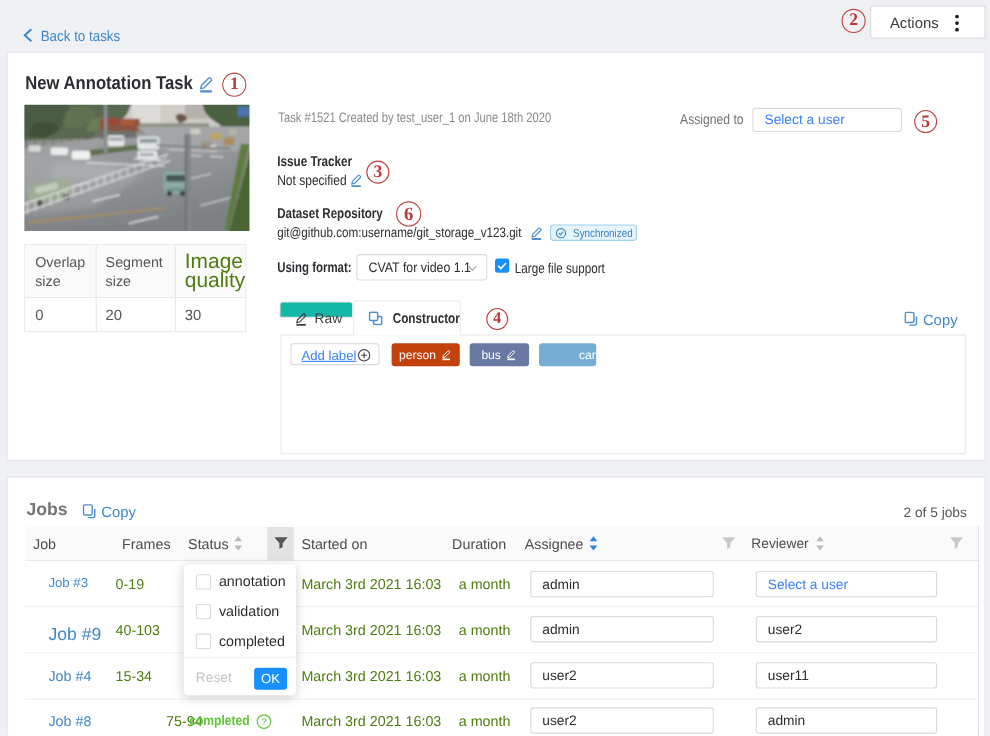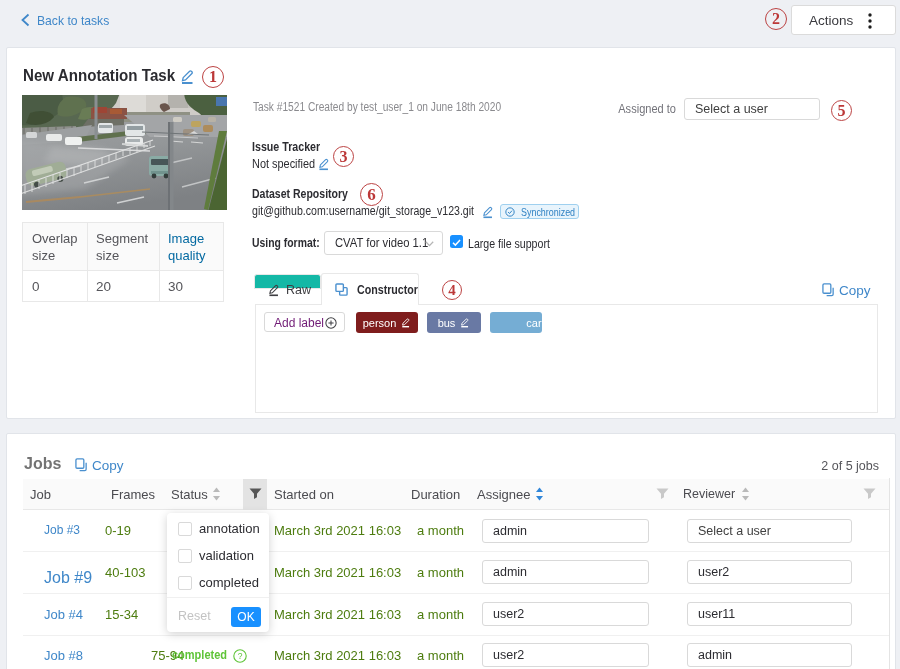--- a/index.html
+++ b/index.html
@@ -6,33 +6,33 @@
   html,body { width:900px; height:669px; overflow:hidden; }
   body { background:#eef0f4; font-family:"Liberation Sans", sans-serif; position:relative; color:#333338; }
   .abs { position:absolute; }
   .link { color:#3f87c9; }
   .circ { position:absolute; border:1.5px solid #bc4343; border-radius:50%;
           color:#bc3838; font-family:"Liberation Serif", serif; font-weight:bold;
           display:flex; align-items:center; justify-content:center; }
   .card { position:absolute; background:#fff; border:1px solid #e1e4e9; border-radius:2px; }
   .inp { position:absolute; background:#fff; border:1px solid #d9d9d9; border-radius:3px;
          font-size:12.5px; color:#2c2c31; display:flex; align-items:center; padding-left:10px; }
-  .ph { color:#404040; }
+  .ph { color:#3b82f6; }
   .bold13 { font-size:13px; font-weight:bold; color:#2c2c31; position:absolute; }
   .tag { position:absolute; height:21px; border-radius:3px; color:#fff; font-size:11px;
          display:flex; align-items:center; justify-content:center; gap:4px; }
   .hdr { font-size:13px; color:#4b4b50; }
   .cell { font-size:13px; color:#4d7c0f; }
   .cb { position:absolute; width:14px; height:14px; border:1px solid #d9d9d9; border-radius:2px; background:#fff; }
   .ddt { position:absolute; font-size:13px; color:#2c2c31; }
 </style>
 </head>
 <body>
 
-<div class="abs" style="left:20px; top:11px; width:200px; height:20px;">
+<div class="abs" style="left:20px; top:23px; width:200px; height:20px;">
   <svg width="11" height="14" viewBox="0 0 11 14" style="position:absolute; left:0; top:2px;">
     <polyline points="8.5,1.5 2.5,7 8.5,12.5" fill="none" stroke="#3f87c9" stroke-width="1.8"></polyline>
   </svg>
   <span class="link" style="position:absolute; left:17px; top:2px; font-size:13.5px; display:inline-block; transform:scaleX(0.9); transform-origin:0 50%;">Back to tasks</span>
 </div>
 
 <div class="abs" style="left:791px; top:5px; width:105px; height:30px; background:#fff; border:1px solid #dbdbdb; border-radius:3px;">
   <span style="position:absolute; left:17px; top:7px; font-size:13.5px; color:#3a3a3f;">Actions</span>
   <svg width="4" height="16" viewBox="0 0 4 16" style="position:absolute; left:76px; top:7px;">
     <circle cx="2" cy="2" r="1.7" fill="#1d1d1d"></circle>
@@ -162,21 +162,21 @@
   </g>
 </svg>
 </div>
 
 <div class="abs" style="left:22px; top:222px; width:202px; height:80px; border:1px solid #e8e8e8;">
   <div style="position:absolute; left:0; top:0; width:100%; height:48px; background:#fafafa; border-bottom:1px solid #e8e8e8;"></div>
   <div style="position:absolute; left:64px; top:0; width:1px; height:100%; background:#e8e8e8;"></div>
   <div style="position:absolute; left:136px; top:0; width:1px; height:100%; background:#e8e8e8;"></div>
   <div style="position:absolute; left:9px; top:7px; font-size:13px; color:#55555a; line-height:17px;">Overlap<br>size</div>
   <div style="position:absolute; left:73px; top:7px; font-size:13px; color:#55555a; line-height:17px;">Segment<br>size</div>
-  <div style="position:absolute; left:145px; top:7px; font-size:13px; color:#0369a1; line-height:17px;">Image<br>quality</div>
+  <div style="position:absolute; left:145px; top:7px; font-size:19px; color:#4d7c0f; line-height:17px;">Image<br>quality</div>
   <div style="position:absolute; left:9px; top:56px; font-size:13.5px; color:#55555a;">0</div>
   <div style="position:absolute; left:73px; top:56px; font-size:13.5px; color:#55555a;">20</div>
   <div style="position:absolute; left:145px; top:56px; font-size:13.5px; color:#55555a;">30</div>
 </div>
 
 <div class="abs" style="left:253px; top:100px; font-size:12.5px; color:#8a8a8e; transform:scaleX(0.815); transform-origin:0 50%;">Task #1521 Created by test_user_1 on June 18th 2020</div>
 <div class="abs" style="left:606px; top:101px; width:70px; font-size:13px; color:#73737a; text-align:right; transform:scaleX(0.85); transform-origin:100% 50%;">Assigned to</div>
 <div class="inp" style="left:684px; top:98px; width:136px; height:22px;">
     <span class="ph" style="font-size:12.5px;">Select a user</span>
   </div>
@@ -236,27 +236,27 @@
 </div>
 <div class="circ" style="left:442px; top:280px; width:20px; height:20px; font-size:15px;">4</div>
 
 <svg width="13" height="14" viewBox="0 0 14 15" style="position:absolute; left:822px; top:283px;">
   <rect x="1" y="1" width="8.5" height="10" rx="1.2" fill="none" stroke="#4a90cf" stroke-width="1.4"></rect>
   <path d="M5 13.5h5.5a1.5 1.5 0 0 0 1.5-1.5V5" fill="none" stroke="#4a90cf" stroke-width="1.4"></path>
 </svg>
 <div class="abs link" style="left:839px; top:283px; font-size:13.5px;">Copy</div>
 
 <div class="abs" style="left:264px; top:312px; width:81px; height:20px; background:#fff; border:1px solid #d9d9d9; border-radius:3px;">
-  <span style="position:absolute; left:9px; top:3px; font-size:12px; color:#701a75;">Add label</span>
+  <span style="position:absolute; left:9px; top:3px; font-size:12px; color:#3b82f6;text-decoration:underline;">Add label</span>
   <svg width="12" height="12" viewBox="0 0 14 14" style="position:absolute; left:60px; top:4px;">
     <circle cx="7" cy="7" r="6" fill="none" stroke="#3e3e42" stroke-width="1.2"></circle>
     <path d="M7 4v6M4 7h6" stroke="#3e3e42" stroke-width="1.2"></path>
   </svg>
 </div>
-<div class="tag" style="left:356px; top:312px; width:62px; background:#7f1d1d;">person
+<div class="tag" style="left:356px; top:312px; width:62px; background:#c2410c;">person
   <svg width="11" height="11" viewBox="0 0 16 17">
       <path d="M4.2 9.6 10.6 3.2c.5-.5 1.2-.5 1.7 0l.6.6c.5.5.5 1.2 0 1.7L6.5 11.9l-3 .7.7-3z" fill="none" stroke="#fff" stroke-width="1.4"></path>
       <path d="M3 15h10.5" stroke="#fff" stroke-width="2.2"></path>
     </svg>
 </div>
 <div class="tag" style="left:427px; top:312px; width:54px; background:#6979a4;">bus
   <svg width="11" height="11" viewBox="0 0 16 17">
       <path d="M4.2 9.6 10.6 3.2c.5-.5 1.2-.5 1.7 0l.6.6c.5.5.5 1.2 0 1.7L6.5 11.9l-3 .7.7-3z" fill="none" stroke="#fff" stroke-width="1.4"></path>
       <path d="M3 15h10.5" stroke="#fff" stroke-width="2.2"></path>
     </svg>

